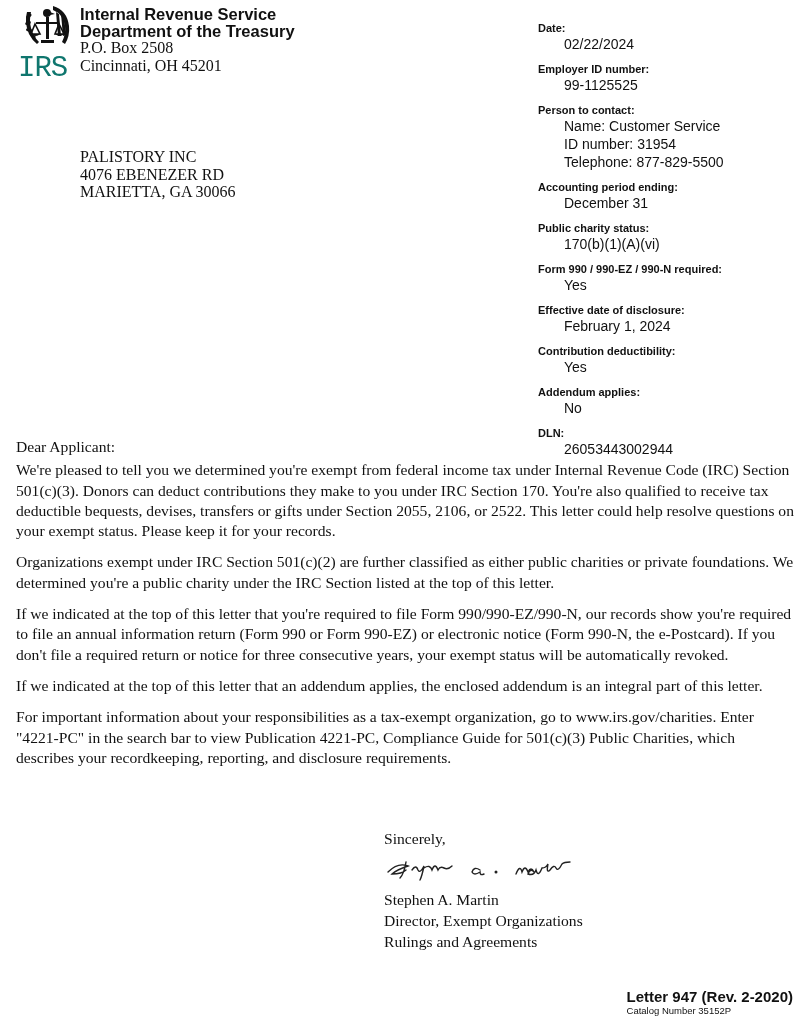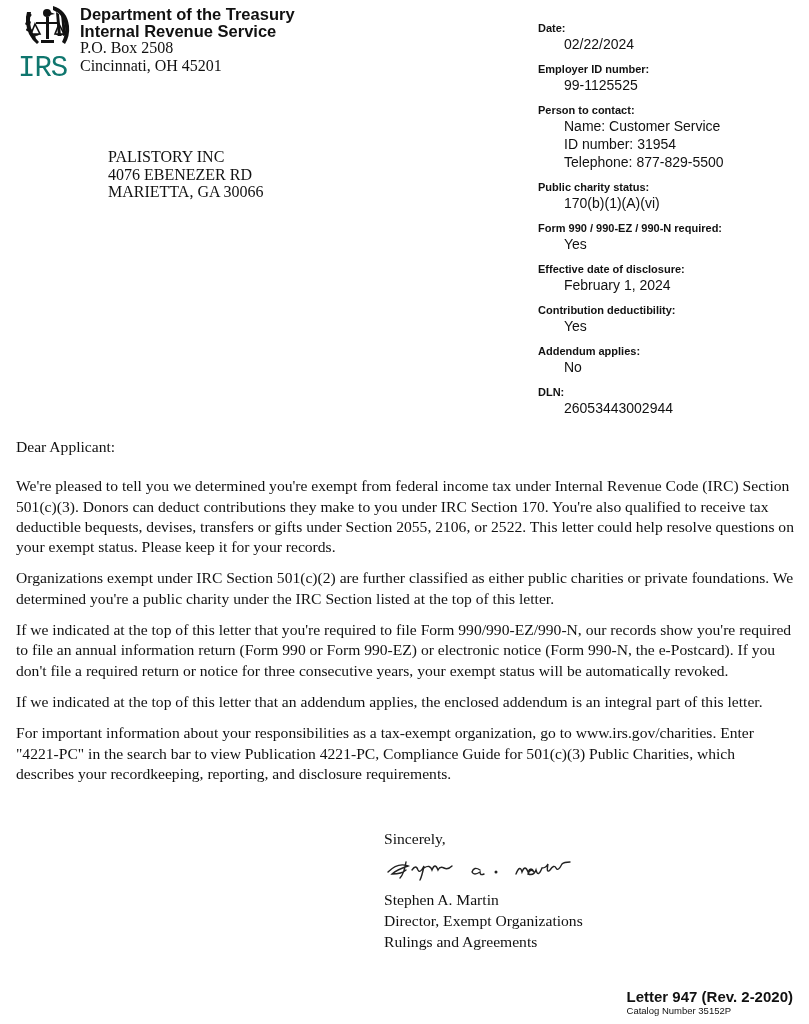--- a/index.html
+++ b/index.html
@@ -6,29 +6,29 @@
   body { width: 809px; height: 1024px; position: relative; overflow: hidden; color: #111; }
 
   .logo { position: absolute; left: 18px; top: 4px; width: 58px; height: 80px; }
   .logo svg { position: absolute; left: 5px; top: 0; }
   .logo-text { position: absolute; left: 0; top: 48px; font-family: Liberation Mono, monospace; font-size: 29px; letter-spacing: -1px; line-height: 33px; color: #0f766e; }
 
   .header { position: absolute; left: 80px; top: 6px; }
   .header .b { font-family: "Liberation Sans", sans-serif; font-weight: bold; font-size: 16.5px; line-height: 16.5px; }
   .header .s { font-family: "Liberation Serif", serif; font-size: 16px; line-height: 18px; }
 
-  .recipient { position: absolute; left: 80px; top: 148px; font-family: "Liberation Serif", serif; font-size: 16px; line-height: 17.5px; margin-left: 28px; }
+  .recipient { position: absolute; left: 80px; top: 148px; font-family: "Liberation Serif", serif; font-size: 16px; line-height: 17.5px; }
 
   .sidebar { position: absolute; left: 538px; top: 12px; width: 260px; }
   .sidebar .lbl { font-family: "Liberation Sans", sans-serif; font-weight: bold; font-size: 11px; line-height: 13px; margin-top: 10px; }
   .sidebar .val { font-family: "Liberation Sans", sans-serif; font-size: 14px; line-height: 18px; padding-left: 5px; margin-left: 21px; }
 
   .body { position: absolute; left: 16px; top: 437px; width: 780px; font-family: "Liberation Serif", serif; font-size: 15.6px; line-height: 20.3px; }
   .body p { margin: 0 0 11px 0; }
-  .body .greet { margin-bottom: 19px; }
+  .body .greet { margin-bottom: 3px; }
 
   .closing { position: absolute; left: 384px; top: 828px; font-family: "Liberation Serif", serif; font-size: 15.6px; line-height: 21px; }
   .sig { height: 40px; position: relative; }
   .sig svg { position: absolute; left: 0; top: 3px; }
 
   .footer { position: absolute; right: 16px; top: 989px; text-align: left; }
   .footer .form { font-family: "Liberation Sans", sans-serif; font-weight: bold; font-size: 15px; line-height: 16px; }
   .footer .cat { font-family: "Liberation Sans", sans-serif; font-size: 9.5px; line-height: 12px; }
 </style>
 </head>
@@ -57,22 +57,22 @@
       <path d="M36 20 l-4 10 h9 z" fill="none" stroke="#111" stroke-width="1.6"></path>
       <path d="M8 30 h9 q-4 4 -9 0z"></path>
       <path d="M32 30 h9 q-4 4 -9 0z"></path>
       <rect x="18" y="36" width="13" height="3"></rect>
     </g>
   </svg>
   <div class="logo-text">IRS</div>
 </div>
 
 <div class="header">
+  <div class="b">Internal Revenue Service</div>
   <div class="b">Department of the Treasury</div>
-  <div class="b">Internal Revenue Service</div>
   <div class="s">P.O. Box 2508</div>
   <div class="s">Cincinnati, OH 45201</div>
 </div>
 
 <div class="recipient">
   <div>PALISTORY INC</div>
   <div>4076 EBENEZER RD</div>
   <div>MARIETTA, GA 30066</div>
 </div>
 
@@ -83,20 +83,24 @@
   </div>
   <div>
     <div class="lbl">Employer ID number:</div>
     <div class="val">99-1125525</div>
   </div>
   <div>
     <div class="lbl">Person to contact:</div>
     <div class="val">Name: Customer Service</div>
     <div class="val">ID number: 31954</div>
     <div class="val">Telephone: 877-829-5500</div>
+  </div>
+  <div>
+    <div class="lbl">Accounting period ending:</div>
+    <div class="val">December 31</div>
   </div>
   <div>
     <div class="lbl">Public charity status:</div>
     <div class="val">170(b)(1)(A)(vi)</div>
   </div>
   <div>
     <div class="lbl">Form 990 / 990-EZ / 990-N required:</div>
     <div class="val">Yes</div>
   </div>
   <div>

